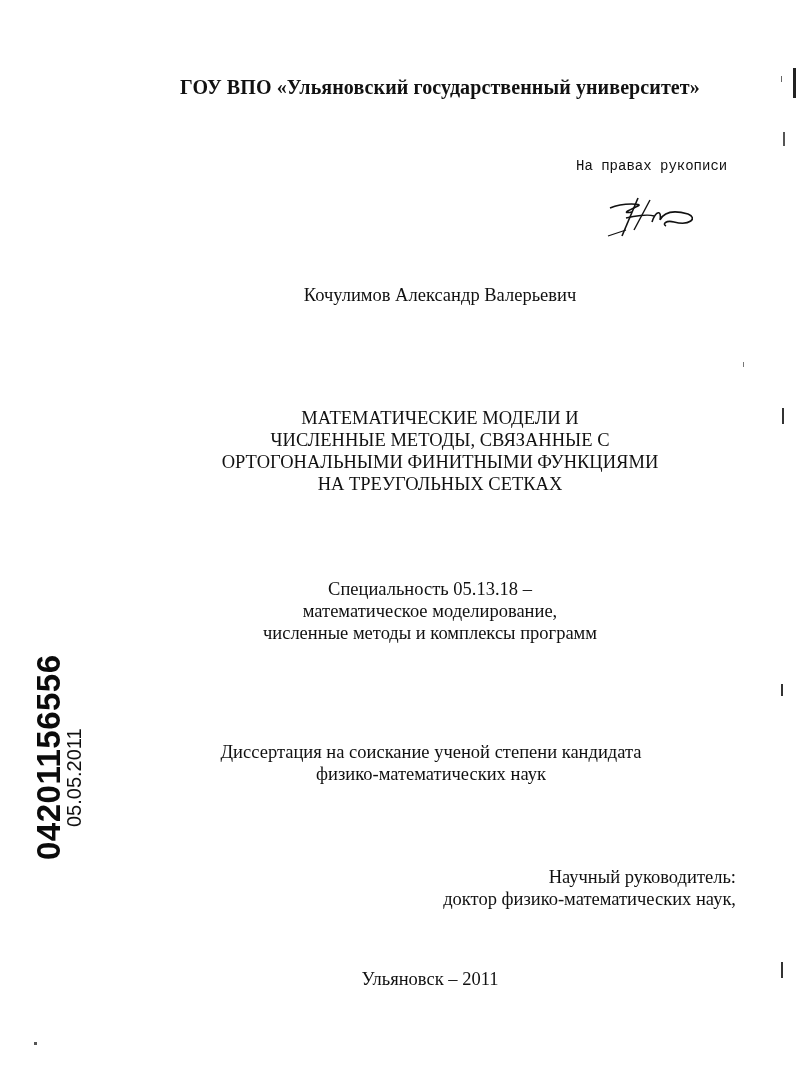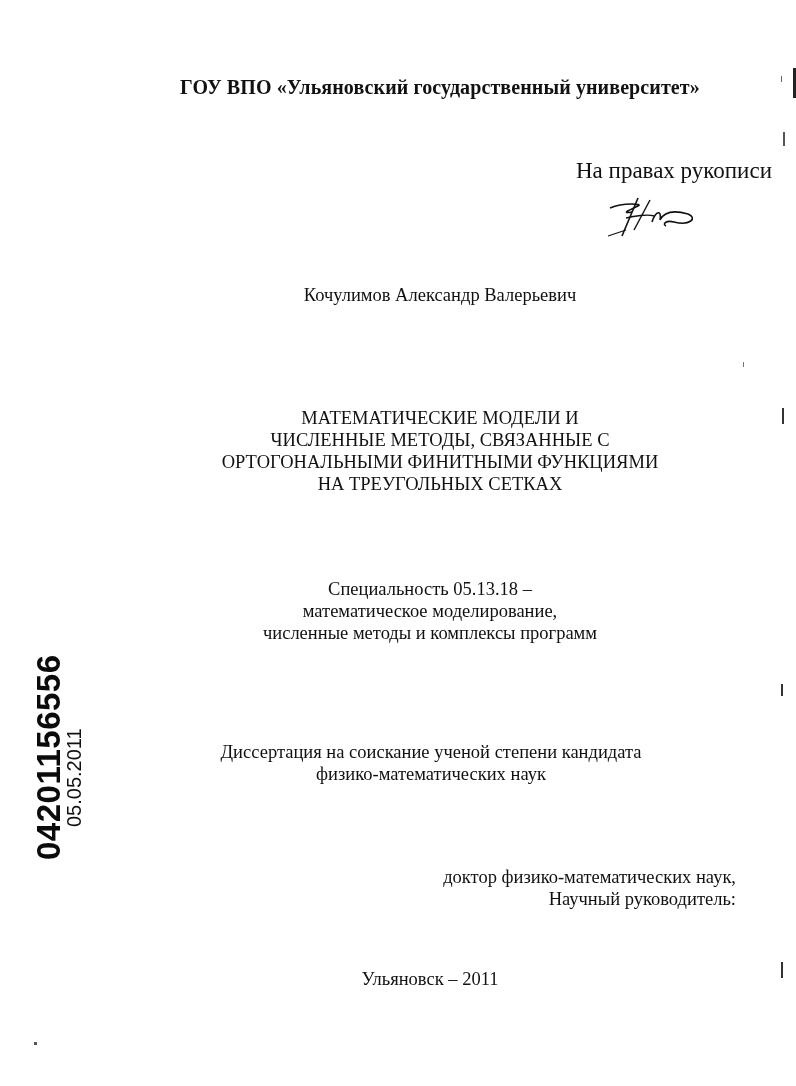--- a/index.html
+++ b/index.html
@@ -27,22 +27,23 @@
     top: 76px;
     left: 0;
     width: 880px;
     font-size: 20px;
     font-weight: bold;
     letter-spacing: 0.1px;
   }
   .rights {
     top: 158px;
     left: 576px;
-    font-size: 23px;
+    font-size: 14px;
     white-space: nowrap;
+    font-family: Liberation Mono, monospace;
   }
   .signature {
     top: 196px;
     left: 604px;
     width: 96px;
     height: 46px;
   }
   .author {
     top: 285px;
     left: 0;
@@ -154,22 +155,22 @@
   <div>математическое моделирование,</div>
   <div>численные методы и комплексы программ</div>
 </div>
 
 <div class="dissertation-block">
   <div>Диссертация на соискание ученой степени кандидата</div>
   <div>физико-математических наук</div>
 </div>
 
 <div class="supervisor-block">
+  <div>Научный руководитель:</div>
   <div>доктор физико-математических наук,</div>
-  <div>Научный руководитель:</div>
 </div>
 
 <div class="center-line city-year">Ульяновск – 2011</div>
 
 <div class="stamp-number">04201156556</div>
 <div class="stamp-date">05.05.2011</div>
 
 <div class="scan-mark" style="left:793px; top:68px; height:30px; width:3px;"></div>
 <div class="scan-mark" style="left:781px; top:76px; height:6px; width:1px; background:#666;"></div>
 <div class="scan-mark" style="left:783px; top:132px; height:14px; width:2px; background:#555;"></div>

